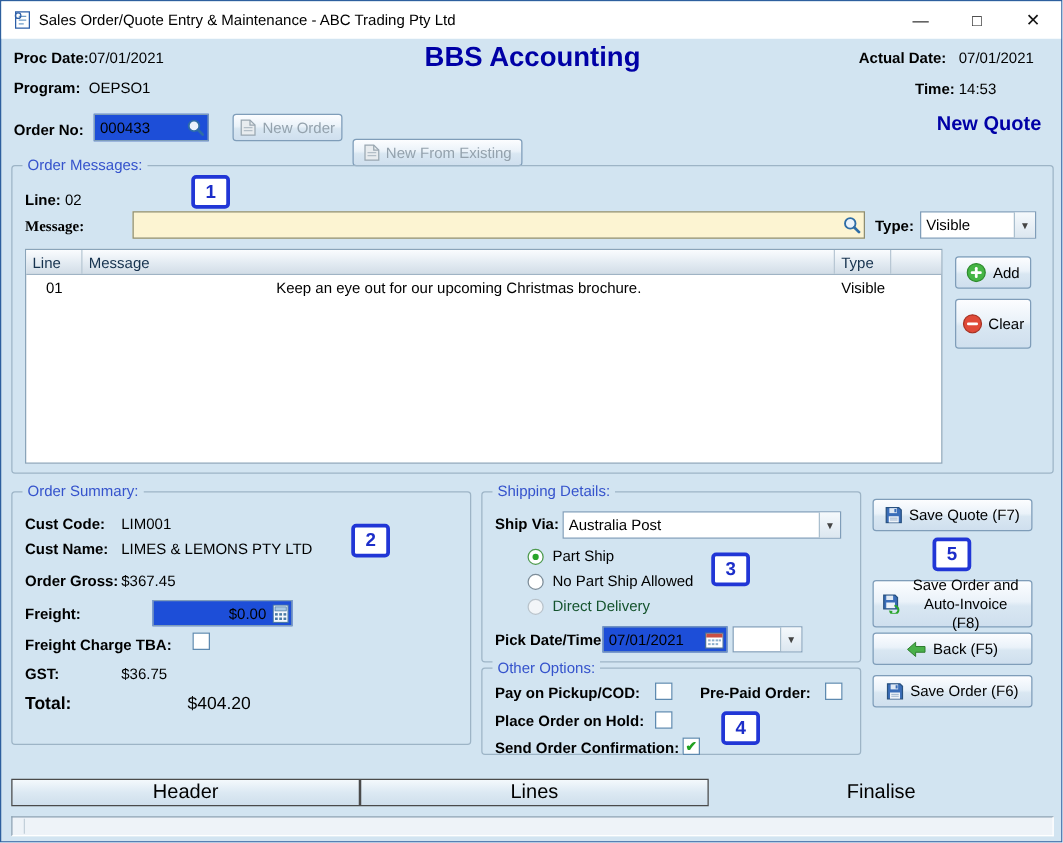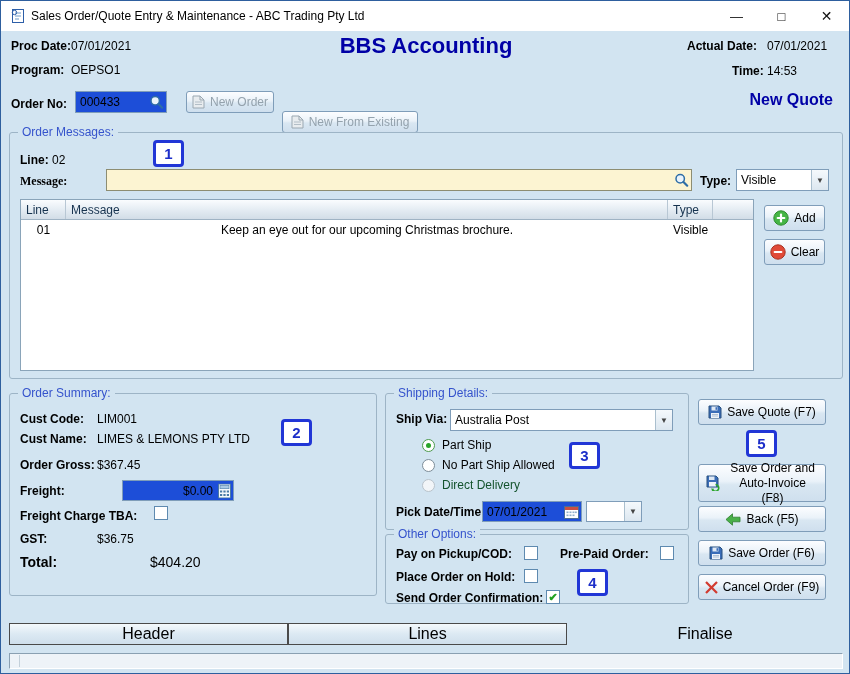--- a/index.html
+++ b/index.html
@@ -171,21 +171,21 @@
     </div>
 
     <div class="btn" style="position:absolute; left:754px; top:72px; width:61px; height:26px;">
       <svg width="16" height="16" viewBox="0 0 16 16">
           <circle cx="8" cy="8" r="7.2" fill="#45b545" stroke="#2e8b2e"></circle>
           <rect x="6.9" y="3.6" width="2.2" height="8.8" rx="1" fill="#fff"></rect>
           <rect x="3.6" y="6.9" width="8.8" height="2.2" rx="1" fill="#fff"></rect>
         </svg>
       <span>Add</span>
     </div>
-    <div class="btn" style="position:absolute; left:754px; top:106px; width:61px; height:26px;">
+    <div class="btn" style="position:absolute; left:754px; top:106px; width:61px; height:40px;">
       <svg width="16" height="16" viewBox="0 0 16 16">
           <circle cx="8" cy="8" r="7.2" fill="#e04a38" stroke="#a83323"></circle>
           <rect x="3.6" y="6.9" width="8.8" height="2.2" rx="1" fill="#fff"></rect>
         </svg>
       <span>Clear</span>
     </div>
   </div>
 
   <div class="group" style="left:8px; top:392px; width:368px; height:203px;">
     <span class="glabel">Order Summary:</span>
@@ -323,26 +323,20 @@
         <path d="M1 1 h10 l2 2 v10 h-12 z" fill="#3a6db8" stroke="#28517f"></path>
         <rect x="3.5" y="1.5" width="6" height="4" fill="#dfe9f4"></rect>
         <rect x="7.5" y="2.2" width="1.6" height="2.6" fill="#3a6db8"></rect>
         <rect x="3" y="8" width="8" height="5" fill="#eef3f9"></rect>
         <line x1="4" y1="9.5" x2="10" y2="9.5" stroke="#9fb4cd" stroke-width="0.8"></line>
         <line x1="4" y1="11" x2="10" y2="11" stroke="#9fb4cd" stroke-width="0.8"></line>
       </svg>
     <span>Save Order (F6)</span>
   </div>
 
-  <div class="btn" style="position:absolute; left:697px; top:573px; width:128px; height:26px;">
-    <svg width="13" height="13" viewBox="0 0 13 13">
-        <path d="M1.8 0.2 L6.5 4.9 L11.2 0.2 L12.8 1.8 L8.1 6.5 L12.8 11.2 L11.2 12.8 L6.5 8.1 L1.8 12.8 L0.2 11.2 L4.9 6.5 L0.2 1.8 Z" fill="#d23b30"></path>
-      </svg>
-    <span>Cancel Order (F9)</span>
-  </div>
 
   <div class="tab raised" style="left:8px; width:279px;">
       <span>Header</span>
     </div>
   <div class="tab" style="left:566px; width:276px;">
       <span>Finalise</span>
     </div>
   <div class="tab raised" style="left:287px; width:279px;">
       <span>Lines</span>
     </div>

